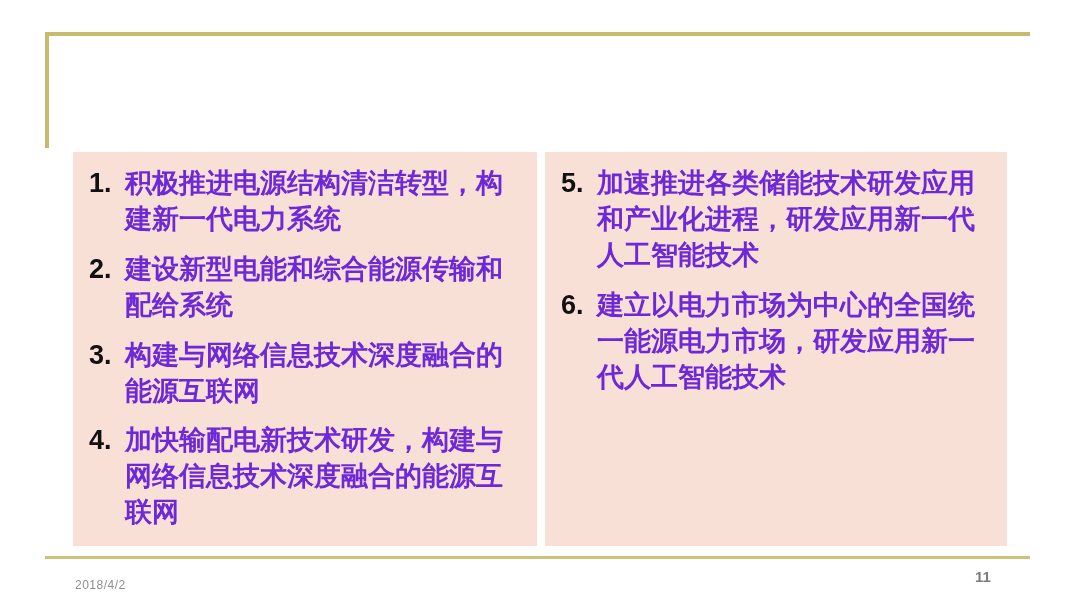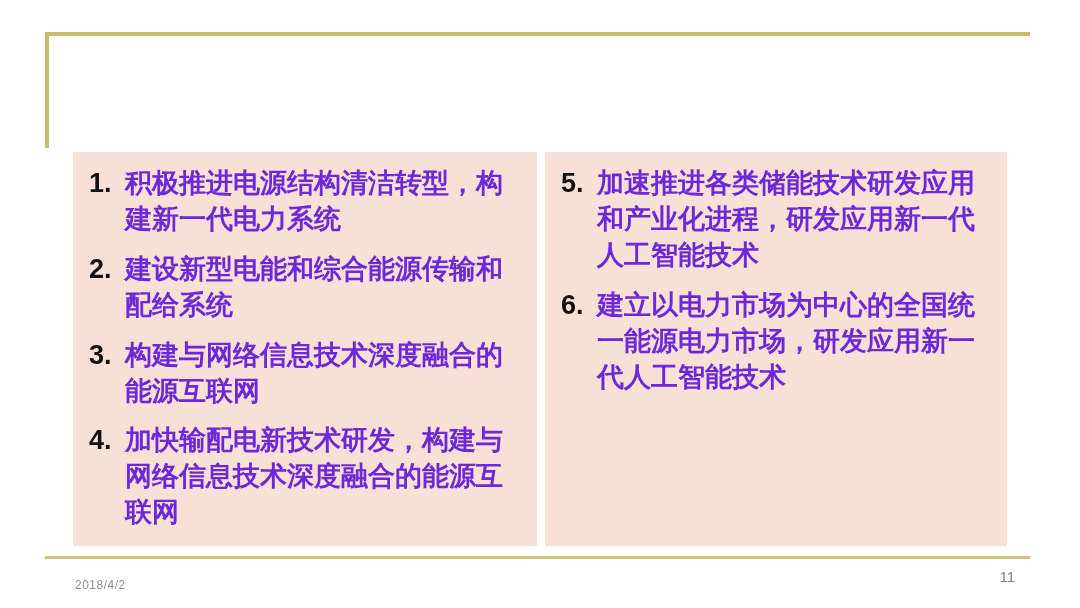--- a/index.html
+++ b/index.html
@@ -109,23 +109,23 @@
     font-size: 12px;
     color: #8e8e8e;
     letter-spacing: 0.5px;
     margin-top: 8px;
   }
   .footer-page {
     position: absolute;
     left: 975px;
     top: 568px;
     width: 40px;
-    text-align: right;
+    text-align: left;
     font-size: 15px;
-    font-weight: normal;
+    font-weight: bold;
     color: #7d7d7d;
   }
 </style>
 </head>
 <body>
 
 <div id="slide">
 
   <div class="frame-top"></div>
   <div class="frame-left"></div>

